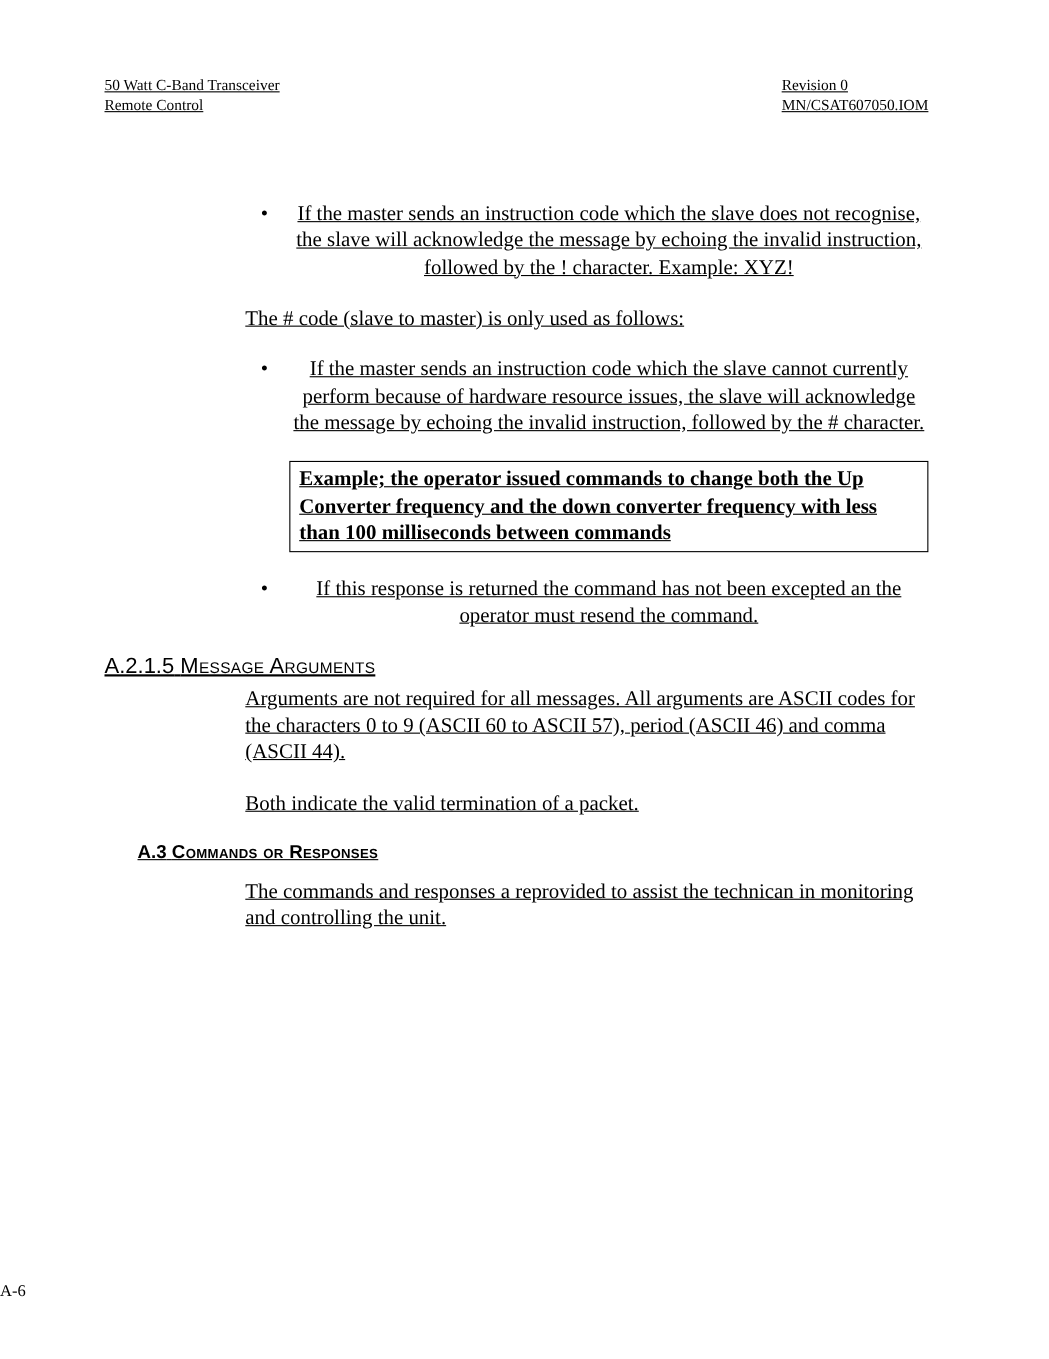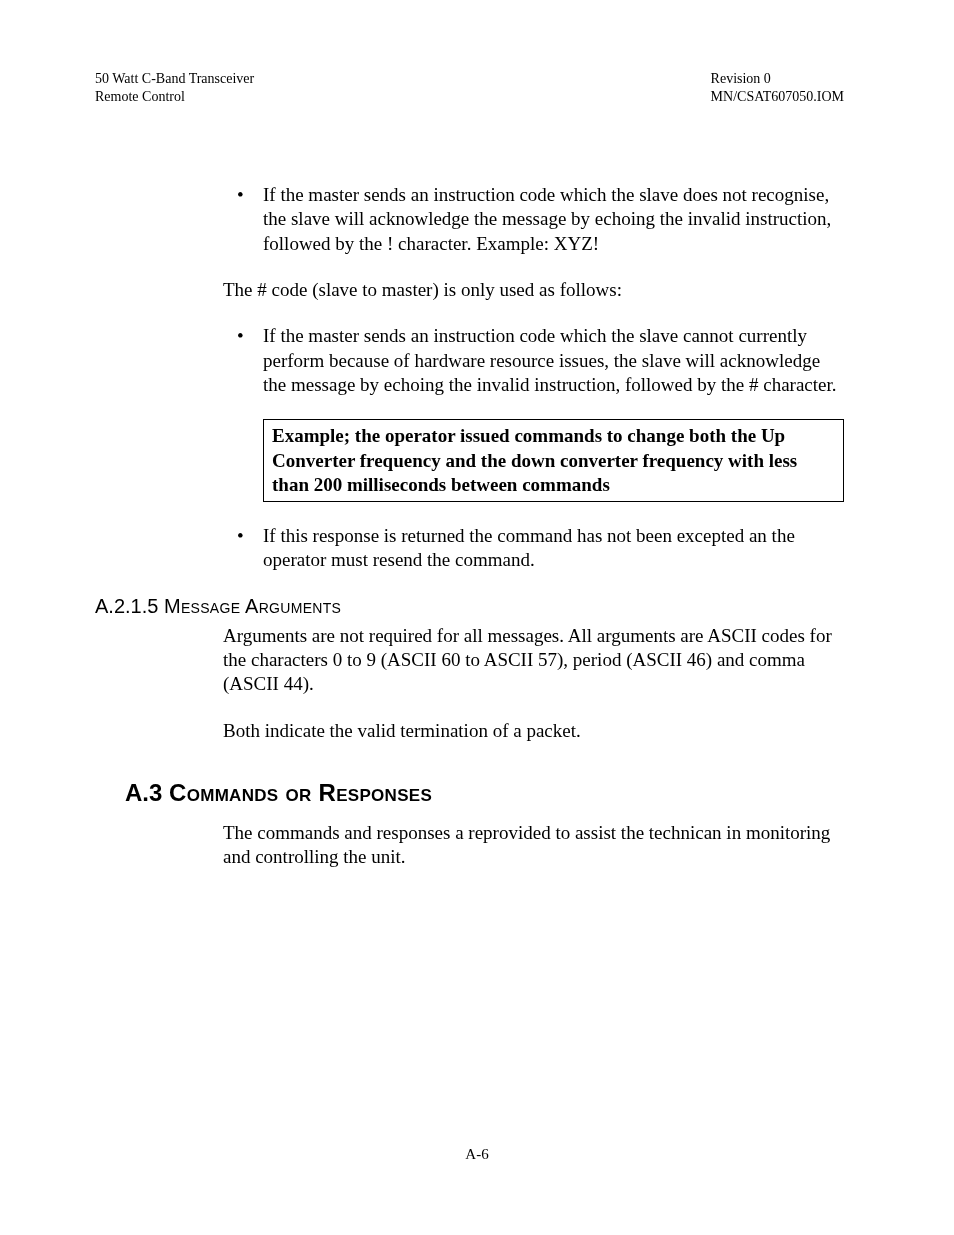--- a/index.html
+++ b/index.html
@@ -8,20 +8,21 @@
     background: #fff;
     font-family: "Times New Roman", Times, serif;
     color: #000;
   }
   .page {
     width: 954px;
     height: 1235px;
     position: relative;
     box-sizing: border-box;
     padding: 70px 110px 0 95px;
+    text-decoration: underline;
   }
   .header {
     display: flex;
     justify-content: space-between;
     font-size: 14px;
     line-height: 1.25;
     margin-bottom: 78px;
   }
   .header .left, .header .right { white-space: pre; }
   .header .right { text-align: left; }
@@ -32,20 +33,21 @@
     list-style: none;
     padding: 0;
     margin: 0;
   }
   ul.bullets > li {
     position: relative;
     padding-left: 40px;
     font-size: 19px;
     line-height: 1.28;
     margin-bottom: 22px;
+    text-align: center;
   }
   ul.bullets > li::before {
     content: "•";
     position: absolute;
     left: 14px;
     top: 0;
     font-size: 19px;
   }
   p.para {
     font-size: 19px;
@@ -64,31 +66,31 @@
   .sec-h3 {
     font-family: Arial, Helvetica, sans-serif;
     font-size: 20px;
     margin: 8px 0 6px 0;
     font-weight: normal;
   }
   .sec-h3 .num { }
   .sec-h3 .title { font-variant: small-caps; letter-spacing: 0.3px; text-align: right; }
   .sec-h2 {
     font-family: Arial, Helvetica, sans-serif;
-    font-size: 24px;
+    font-size: 17px;
     font-weight: bold;
-    margin: 36px 0 14px 30px;
+    margin: 22px 0 14px 30px;
   }
   .sec-h2 .title { font-variant: small-caps; letter-spacing: 0.3px; }
   .footer {
     position: absolute;
-    bottom: 72px;
+    bottom: 52px;
     left: 0;
     width: 100%;
-    text-align: center;
+    text-align: left;
     font-size: 15px;
   }
 </style>
 </head>
 <body>
 
 <div class="page">
 
   <div class="header">
     <div class="left"><span>50 Watt C-Band Transceiver</span>
@@ -103,21 +105,21 @@
       <li><span>If the master sends an instruction code which the slave does not recognise, the slave will acknowledge the message by echoing the invalid instruction, followed by the ! character. Example: XYZ!</span></li>
     </ul>
 
     <p class="para">The # code (slave to master) is only used as follows:</p>
 
     <ul class="bullets">
       <li><span>If the master sends an instruction code which the slave cannot currently perform because of hardware resource issues, the slave will acknowledge the message by echoing the invalid instruction, followed by the # character.</span></li>
     </ul>
 
     <div class="example-box">
-      <span>Example; the operator issued commands to change both the Up Converter frequency and the down converter frequency with less than 200 milliseconds between commands</span>
+      <span>Example; the operator issued commands to change both the Up Converter frequency and the down converter frequency with less than 100 milliseconds between commands</span>
     </div>
 
     <ul class="bullets">
       <li><span> If this response is returned the command has not been excepted an the operator must resend the command.</span></li>
     </ul>
 
   </div>
 
   <div class="sec-h3">
     <span class="num">A.2.1.5</span>

